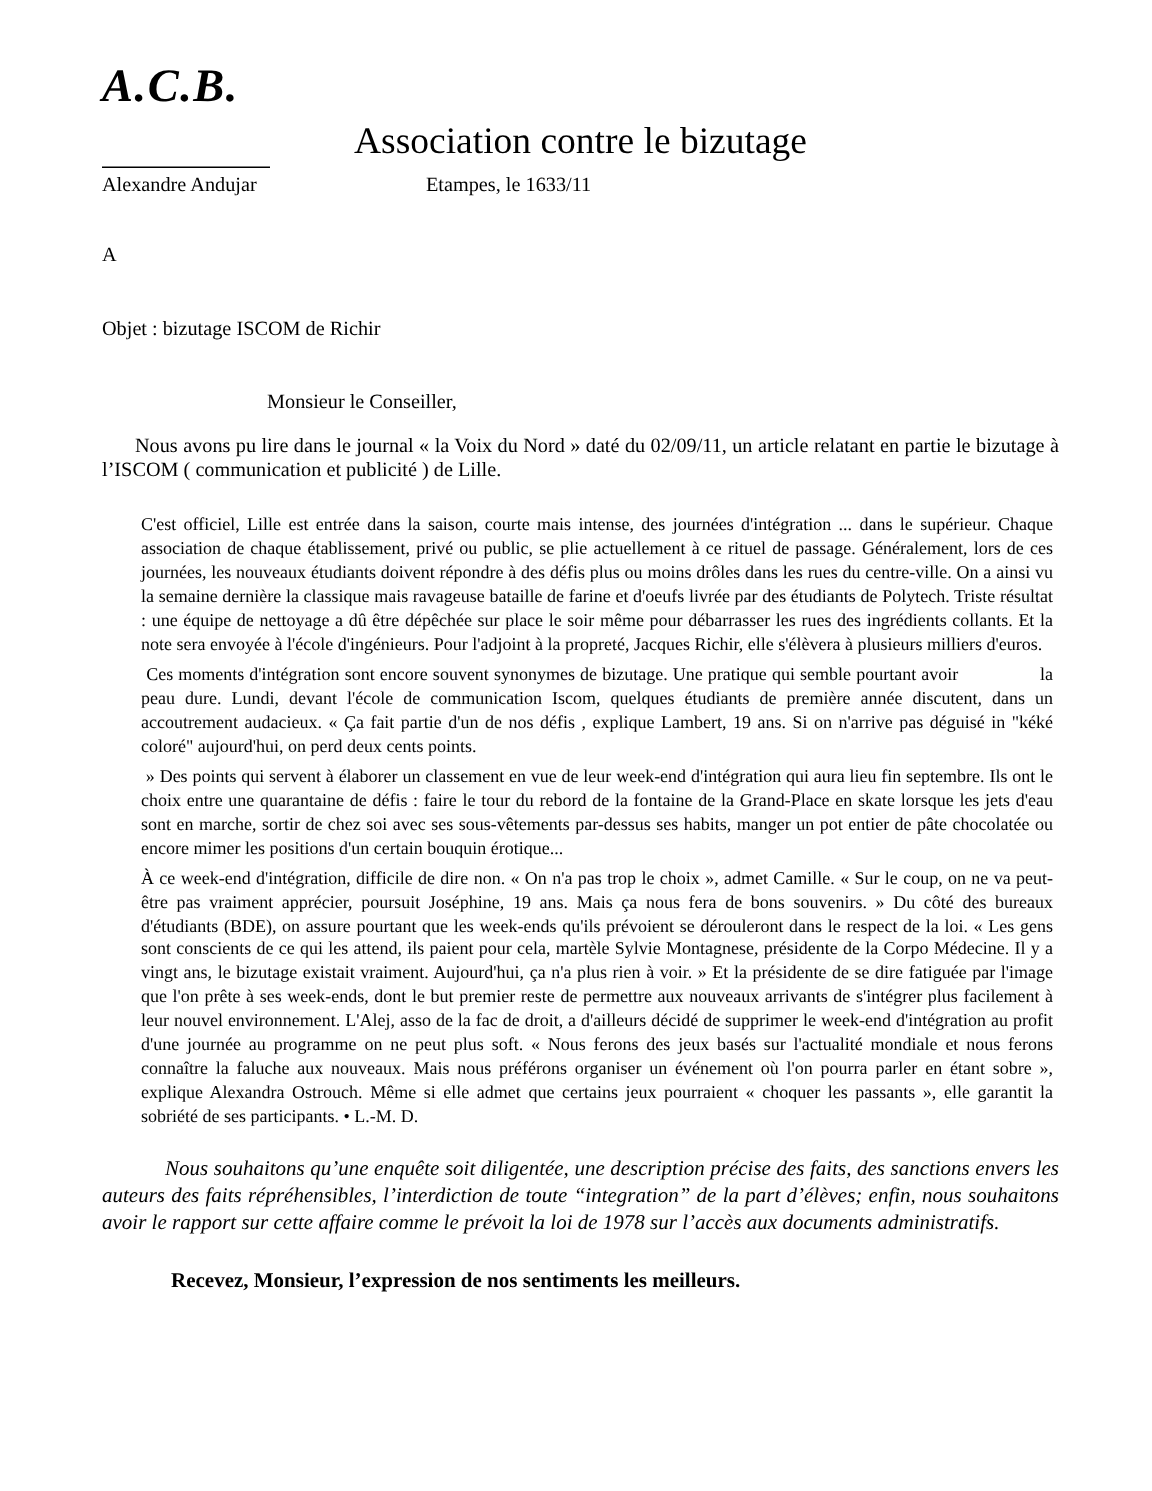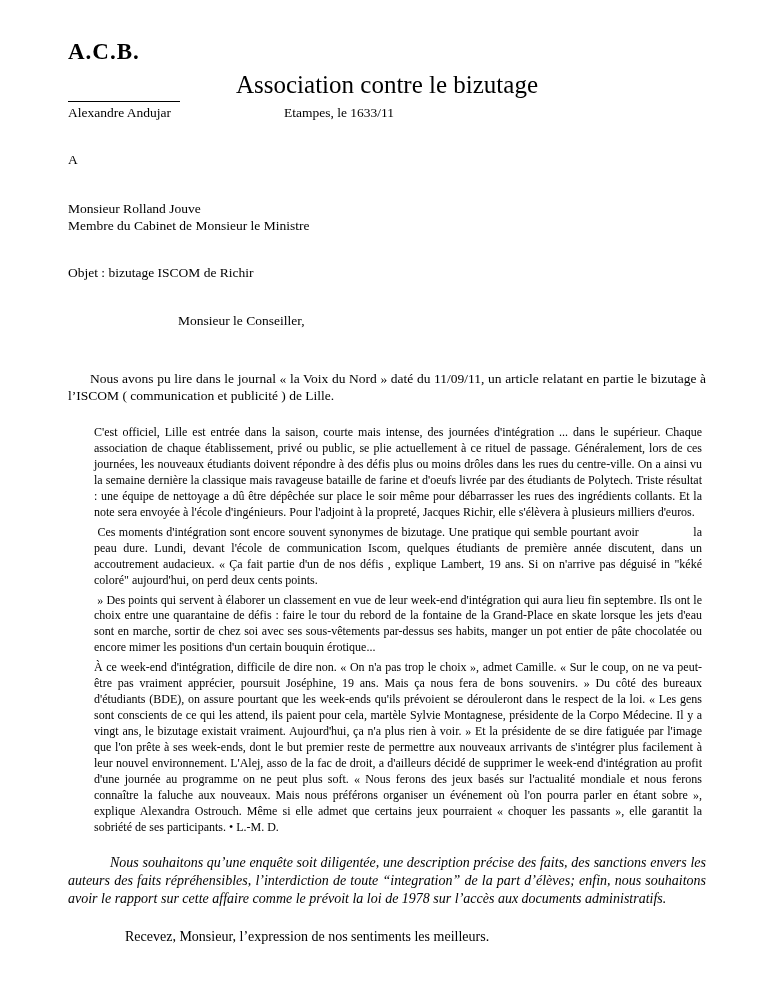--- a/index.html
+++ b/index.html
@@ -13,22 +13,23 @@
     margin: 0 auto;
     background: #ffffff;
     box-sizing: border-box;
     padding: 38px 62px 30px 68px;
     font-family: "Liberation Serif", "DejaVu Serif", serif;
     color: #000000;
     font-size: 13.5px;
     line-height: 1.25;
   }
   .org-abbr {
-    font-size: 23px;
+    font-size: 31px;
     font-weight: bold;
+    font-style: italic;
     margin: 0 0 2px 0;
     letter-spacing: 1px;
   }
   .org-name {
     font-size: 25px;
     font-weight: normal;
     margin: 0 0 1px 0;
     text-align: center;
   }
   .org-subtitle {
@@ -63,21 +64,21 @@
   }
   .recipient {
     margin: 0 0 30px 0;
   }
   .subject-line {
     margin: 0 0 32px 0;
   }
   .salutation {
     padding-left = 0;
     padding-left: 110px;
-    margin: 0 0 41px 0;
+    margin: 0 0 12px 0;
   }
   .intro-paragraph {
     margin: 0 0 20px 0;
     text-indent: 22px;
     text-align: justify;
   }
   .quoted-article {
     margin: 0 0 18px 22px;
     width: 616px;
   }
@@ -90,52 +91,49 @@
   }
   .closing-paragraph {
     margin: 0 0 20px 0;
     text-indent: 42px;
     text-align: justify;
     font-size: 14px;
     line-height: 1.3;
     font-style: italic;
   }
   .signoff-paragraph {
-    margin: 15px;
+    margin: 4px;
     padding-left: 42px;
     font-size: 14px;
+    font-weight: bold;
   }
 </style>
 </head>
 <body>
 
 <div class="page">
 
   <h1 class="org-abbr">A.C.B.</h1>
   <h2 class="org-name">Association contre le bizutage</h2>
 
   <div class="presidence-rule"></div>
 
   <div class="sender-row">
     <span class="sender-name">Alexandre Andujar</span>
     <span class="place-date">Etampes, le 1633/11</span>
   </div>
 
   <p class="to-label">A</p>
 
-  <div class="recipient">
-    <p>Monsieur Rolland Jouve</p>
-    <p>Membre du Cabinet de Monsieur le Ministre</p>
-  </div>
 
   <p class="subject-line">Objet : bizutage ISCOM de Richir</p>
 
   <p class="salutation">Monsieur le Conseiller,</p>
 
-  <p class="intro-paragraph">Nous avons pu lire dans le journal «  la Voix du Nord » daté du 11/09/11, un article relatant en partie le bizutage à l’ISCOM ( communication et publicité ) de Lille.</p>
+  <p class="intro-paragraph">Nous avons pu lire dans le journal «  la Voix du Nord » daté du 02/09/11, un article relatant en partie le bizutage à l’ISCOM ( communication et publicité ) de Lille.</p>
 
   <div class="quoted-article">
     <p>C'est officiel, Lille est entrée dans la saison, courte mais intense, des journées d'intégration ... dans le supérieur. Chaque association de chaque établissement, privé ou public, se plie actuellement à ce rituel de passage. Généralement, lors de ces journées, les nouveaux étudiants doivent répondre à des défis plus ou moins drôles dans les rues du centre-ville. On a ainsi vu la semaine dernière la classique mais ravageuse bataille de farine et d'oeufs livrée par des étudiants de Polytech. Triste résultat : une équipe de nettoyage a dû être dépêchée sur place le soir même pour débarrasser les rues des ingrédients collants. Et la note sera envoyée à l'école d'ingénieurs. Pour l'adjoint à la propreté, Jacques Richir, elle s'élèvera à plusieurs milliers d'euros.</p>
     <p> Ces moments d'intégration sont encore souvent synonymes de bizutage. Une pratique qui semble pourtant avoir                la peau dure. Lundi, devant l'école de communication Iscom, quelques étudiants de première année discutent, dans un accoutrement audacieux. « Ça fait partie d'un de nos défis , explique Lambert, 19 ans. Si on n'arrive pas déguisé in "kéké coloré" aujourd'hui, on perd deux cents points.</p>
     <p> » Des points qui servent à élaborer un classement en vue de leur week-end d'intégration qui aura lieu fin septembre. Ils ont le choix entre une quarantaine de défis : faire le tour du rebord de la fontaine de la Grand-Place en skate lorsque les jets d'eau sont en marche, sortir de chez soi avec ses sous-vêtements par-dessus ses habits, manger un pot entier de pâte chocolatée ou encore mimer les positions d'un certain bouquin érotique...</p>
     <p>À ce week-end d'intégration, difficile de dire non. « On n'a pas trop le choix », admet Camille. « Sur le coup, on ne va peut-être pas vraiment apprécier, poursuit Joséphine, 19 ans. Mais ça nous fera de bons souvenirs. » Du côté des bureaux d'étudiants (BDE), on assure pourtant que les week-ends qu'ils prévoient se dérouleront dans le respect de la loi. « Les gens sont conscients de ce qui les attend, ils paient pour cela, martèle Sylvie Montagnese, présidente de la Corpo Médecine. Il y a vingt ans, le bizutage existait vraiment. Aujourd'hui, ça n'a plus rien à voir. » Et la présidente de se dire fatiguée par l'image que l'on prête à ses week-ends, dont le but premier reste de permettre aux nouveaux arrivants de s'intégrer plus facilement à leur nouvel environnement. L'Alej, asso de la fac de droit, a d'ailleurs décidé de supprimer le week-end d'intégration au profit d'une journée au programme on ne peut plus soft. « Nous ferons des jeux basés sur l'actualité mondiale et nous ferons connaître la faluche aux nouveaux. Mais nous préférons organiser un événement où l'on pourra parler en étant sobre », explique Alexandra Ostrouch. Même si elle admet que certains jeux pourraient « choquer les passants », elle garantit la sobriété de ses participants. • L.-M. D.</p>
   </div>
 
   <p class="closing-paragraph">Nous souhaitons qu’une enquête soit diligentée, une description précise des faits, des sanctions envers les auteurs des faits répréhensibles, l’interdiction de toute “integration” de la part d’élèves; enfin, nous souhaitons avoir le rapport sur cette affaire comme le prévoit la loi de 1978 sur l’accès aux documents administratifs.</p>
 

